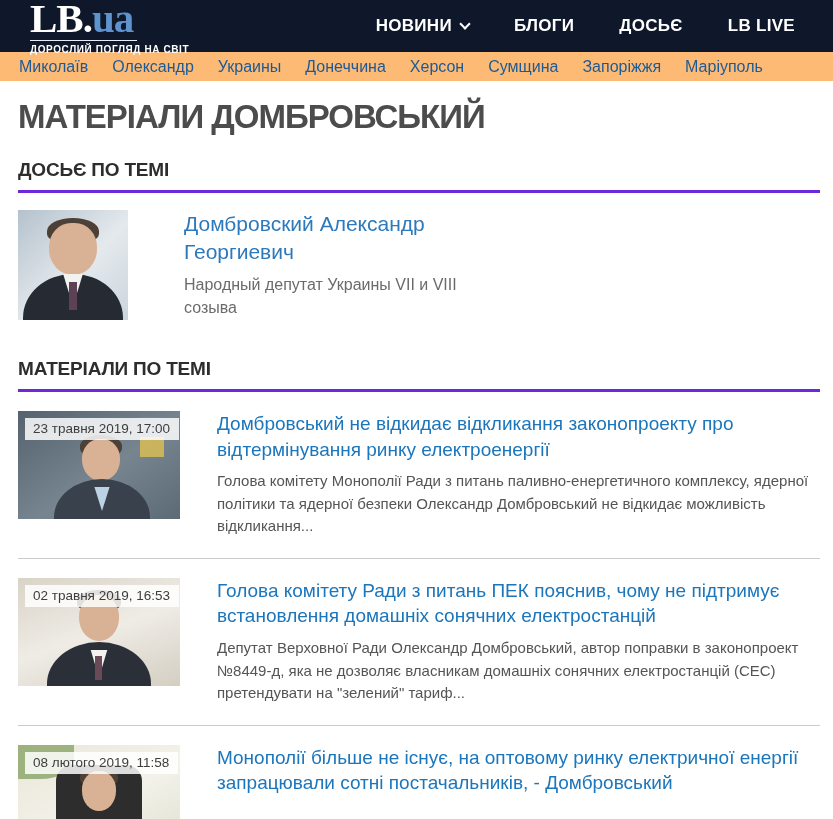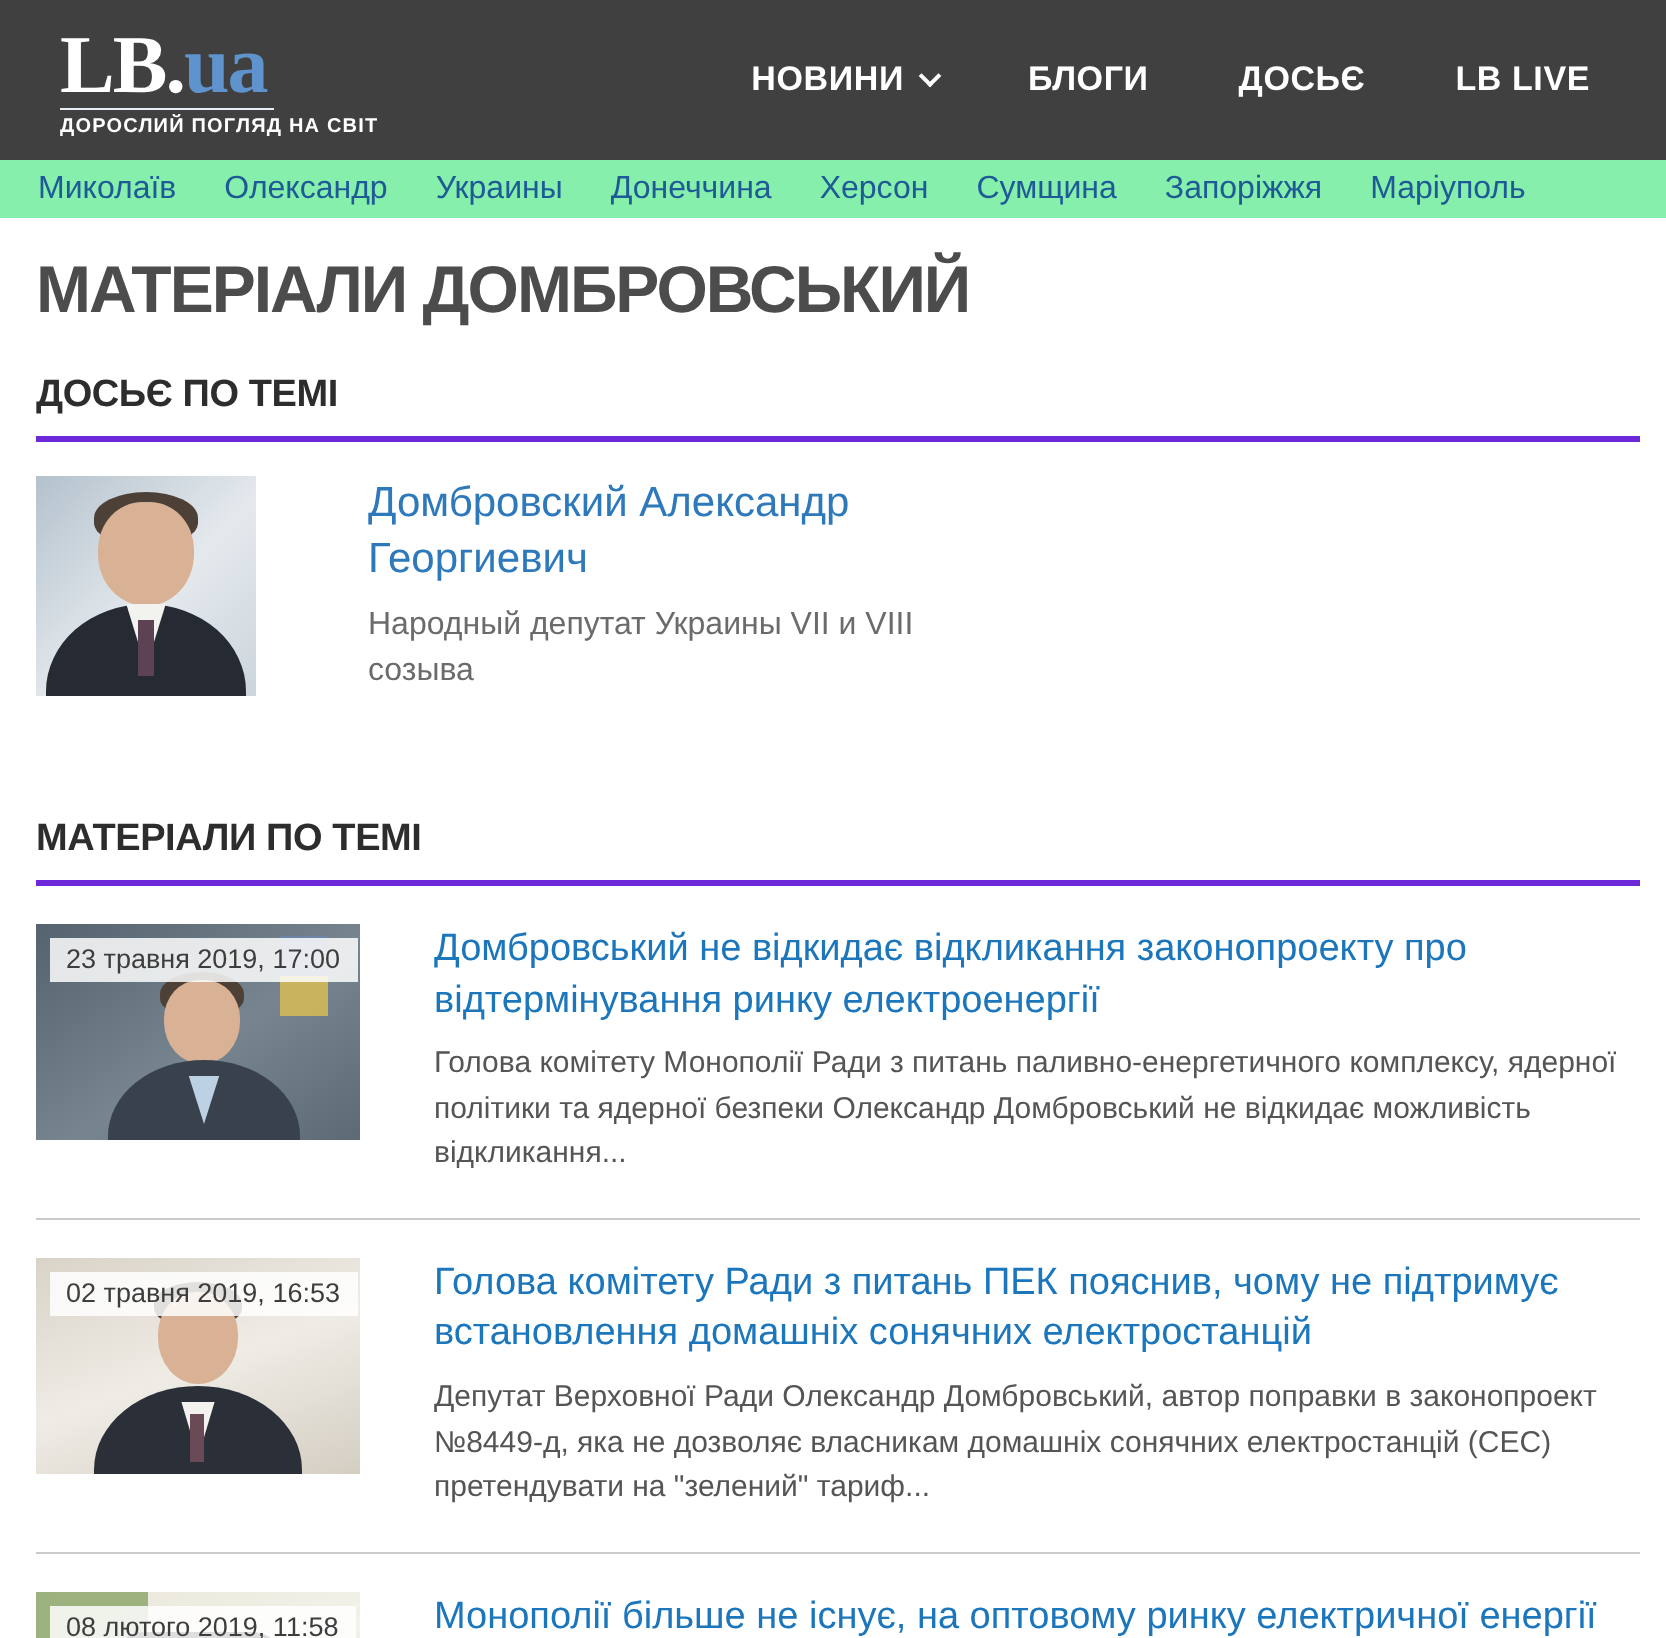--- a/index.html
+++ b/index.html
@@ -1,48 +1,48 @@
 <!DOCTYPE html>
 <html lang="uk"><head>
 <meta charset="utf-8">
 <style>
   * { margin:0; padding:0; box-sizing:border-box; }
   html,body { width:833px; height:819px; overflow:hidden; background:#fff;
     font-family:"Liberation Sans","DejaVu Sans",sans-serif; }
 
   
-  .site-header { height:80px; background:#404040; display:flex; align-items:center;
+  .site-header { height:52px; background:#0f172a; display:flex; align-items:center;
     padding:0 38px 0 30px; }
   .logo { cursor:pointer; line-height:1; }
   .logo-text { font-family:"Liberation Serif","DejaVu Serif",serif; font-weight:700;
     font-size:41px; letter-spacing:-1px; color:#fff; display:inline-block;
     padding:0 4px 1px 0; border-bottom:1px solid #e8eef5; }
   .logo-ua { color:#5e93cd; }
   .logo-tagline { display:block; color:#fff; font-size:10px; font-weight:700;
     letter-spacing:0.6px; margin-top:4px; }
   .main-nav { margin-left:auto; display:flex; align-items:center; gap:45px; }
   .main-nav-item { color:#fff; font-size:17px; font-weight:700; letter-spacing:0.3px;
     cursor:pointer; white-space:nowrap; }
   .chev { display:inline-block; width:8px; height:8px; border-right:2px solid #fff;
     border-bottom:2px solid #fff; transform:rotate(45deg); margin-left:9px;
     vertical-align:3px; }
 
   
-  .regions-bar { height:29px; background:#86efac; display:flex; align-items:center;
+  .regions-bar { height:29px; background:#fdba74; display:flex; align-items:center;
     padding:0 19px; gap:24px; }
   .region-item { color:#1d5a96; font-size:16px; cursor:pointer; white-space:nowrap; }
 
   
   .main { padding:0 13px 0 18px; }
   .page-title { margin-top:17px; font-size:33px; font-weight:700; letter-spacing:-1px;
     color:#4c4c4c; }
   .section-heading { font-size:19px; font-weight:700; letter-spacing:-0.2px; color:#2d2d2d;
     border-bottom:3px solid #6d28d9; padding-bottom:9px; }
   .section-heading.dossier { margin-top:23px; }
-  .section-heading.materials { margin-top:61px; }
+  .section-heading.materials { margin-top:38px; }
 
   
   .dossier-card { display:flex; margin-top:17px;gap:39px; }
   .dossier-photo { width:110px; height:110px; flex:none; position:relative; overflow:hidden;
     background:linear-gradient(135deg,#b4c2cd 0%,#e4e9ed 55%,#ccd5dc 100%); cursor:pointer; }
   .dossier-info { margin-left:17px; width:330px; }
   .dossier-name { display:block; color:#2d79bb; font-size:21px; line-height:1.35;
     cursor:pointer; }
   .dossier-desc { display:block; color:#6b6b6b; font-size:16px; line-height:1.45;
     margin-top:6px; }

